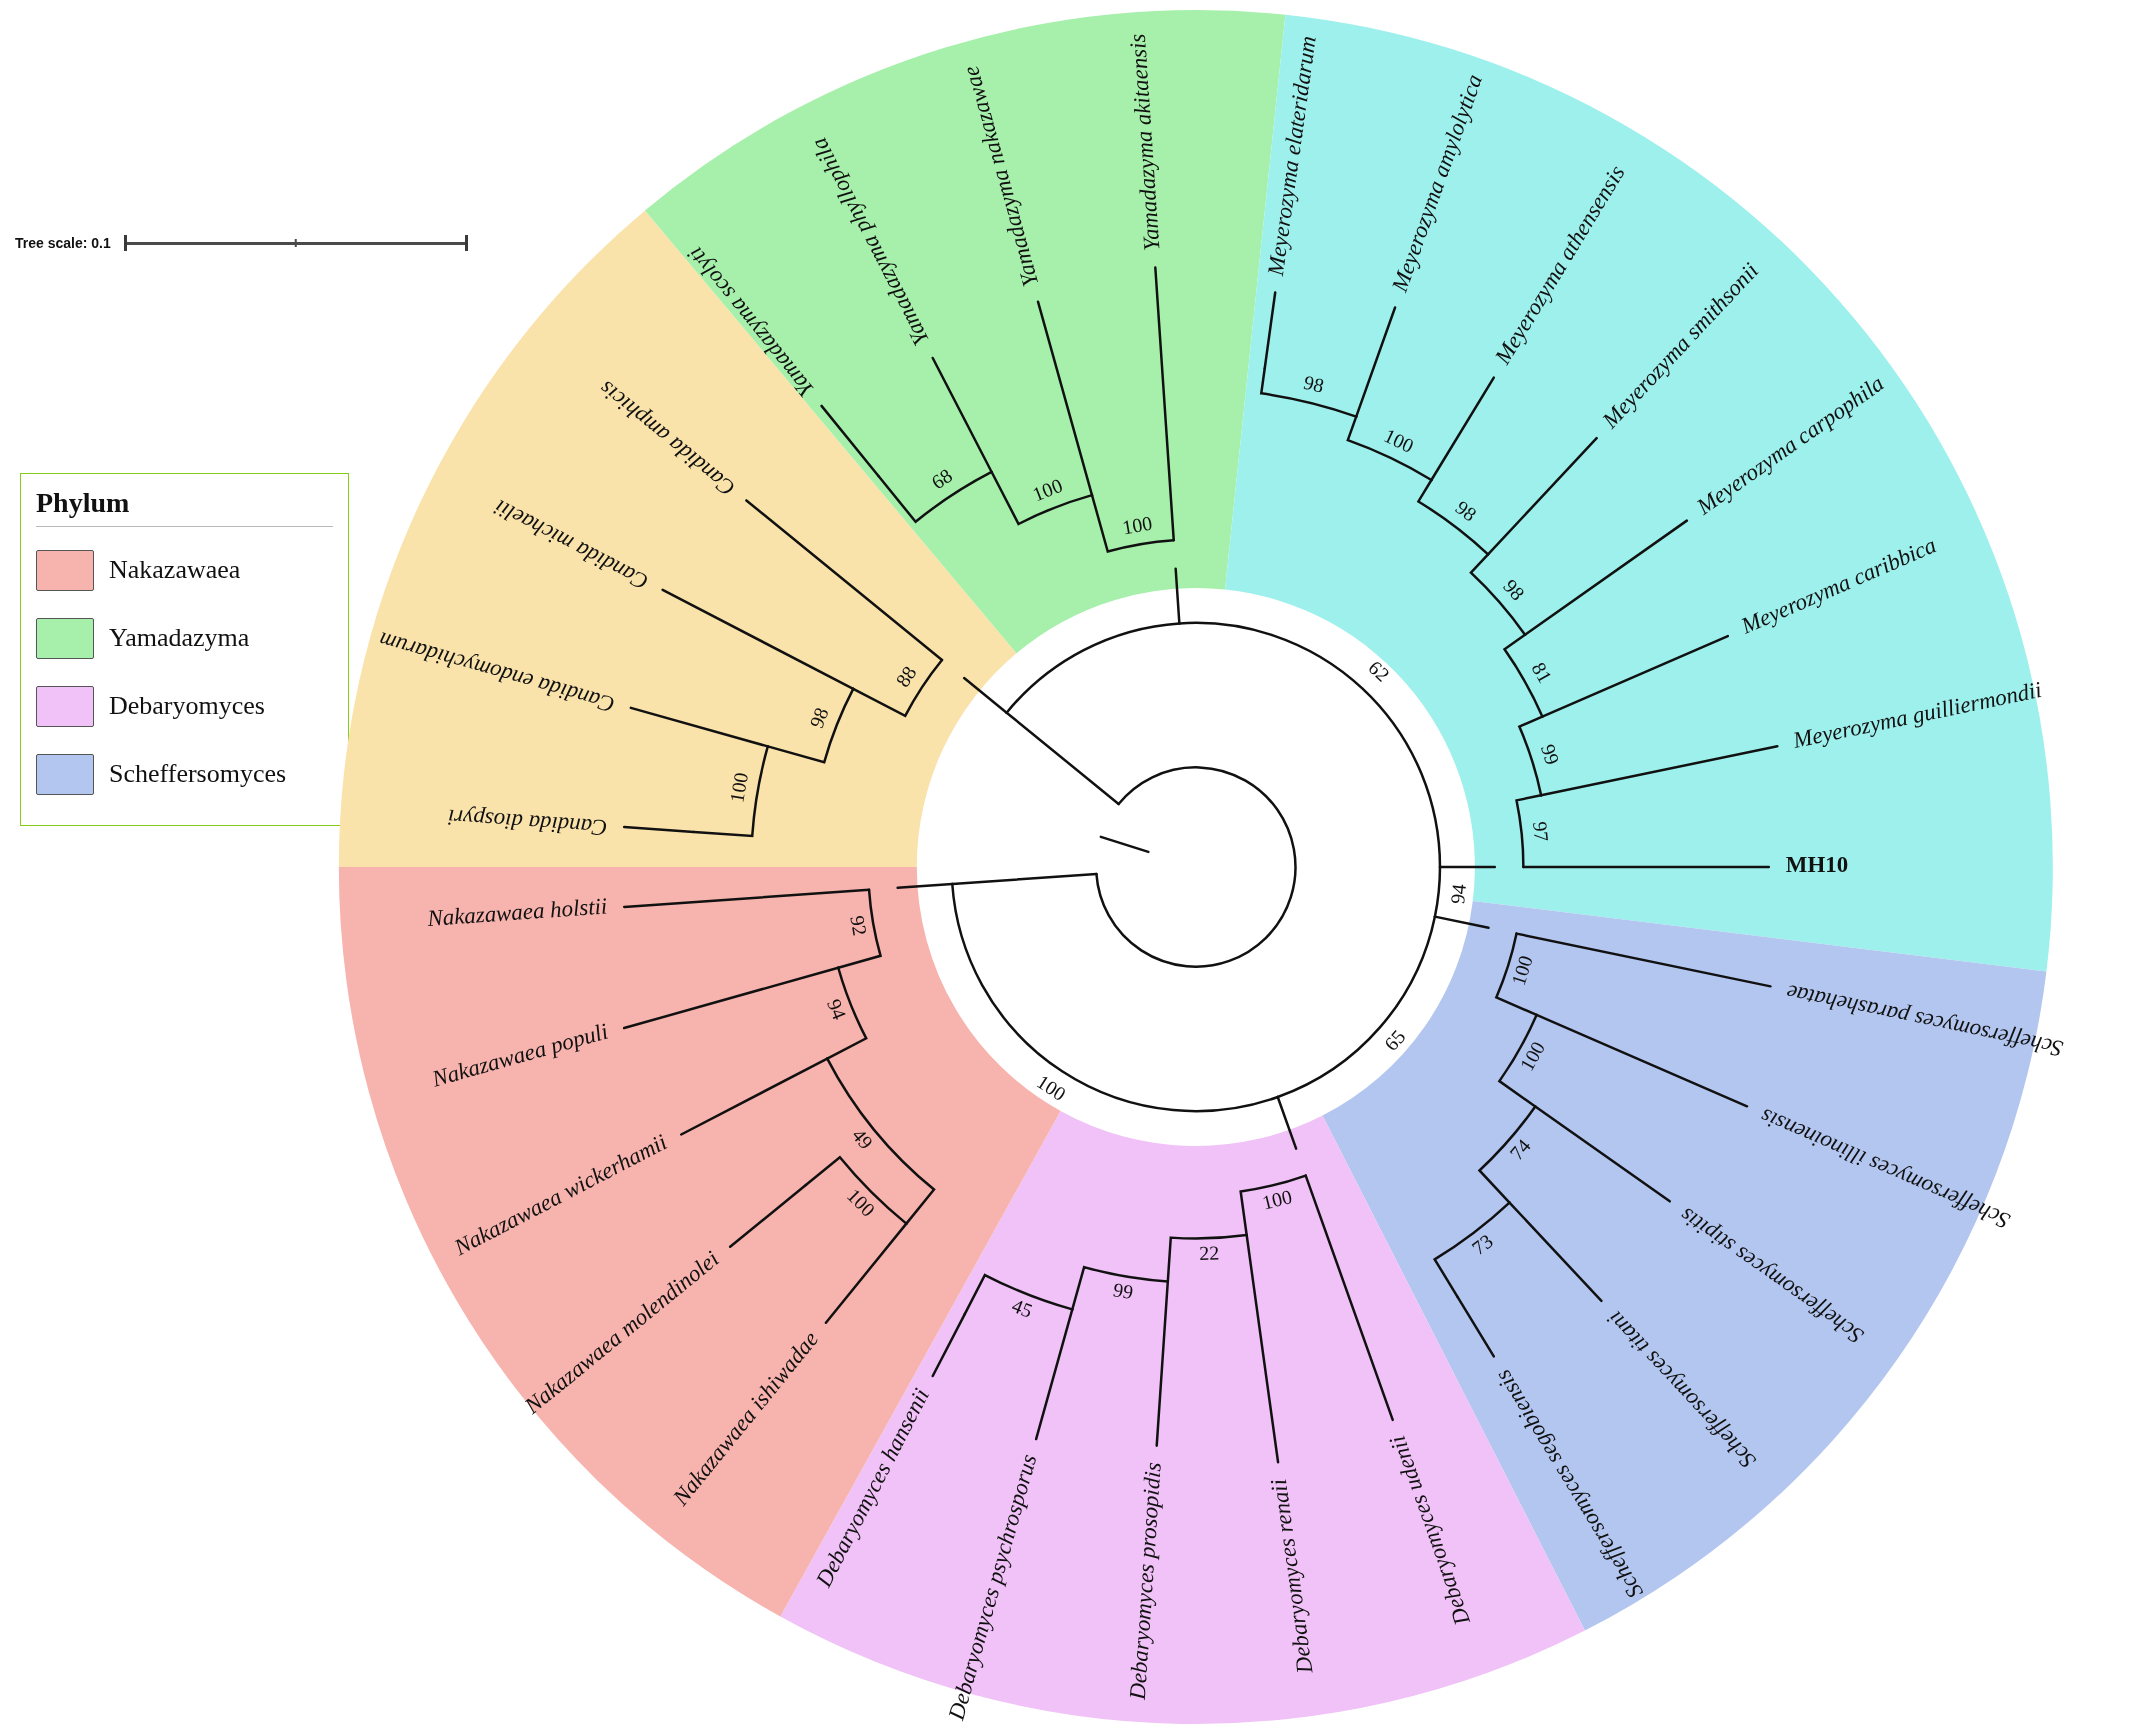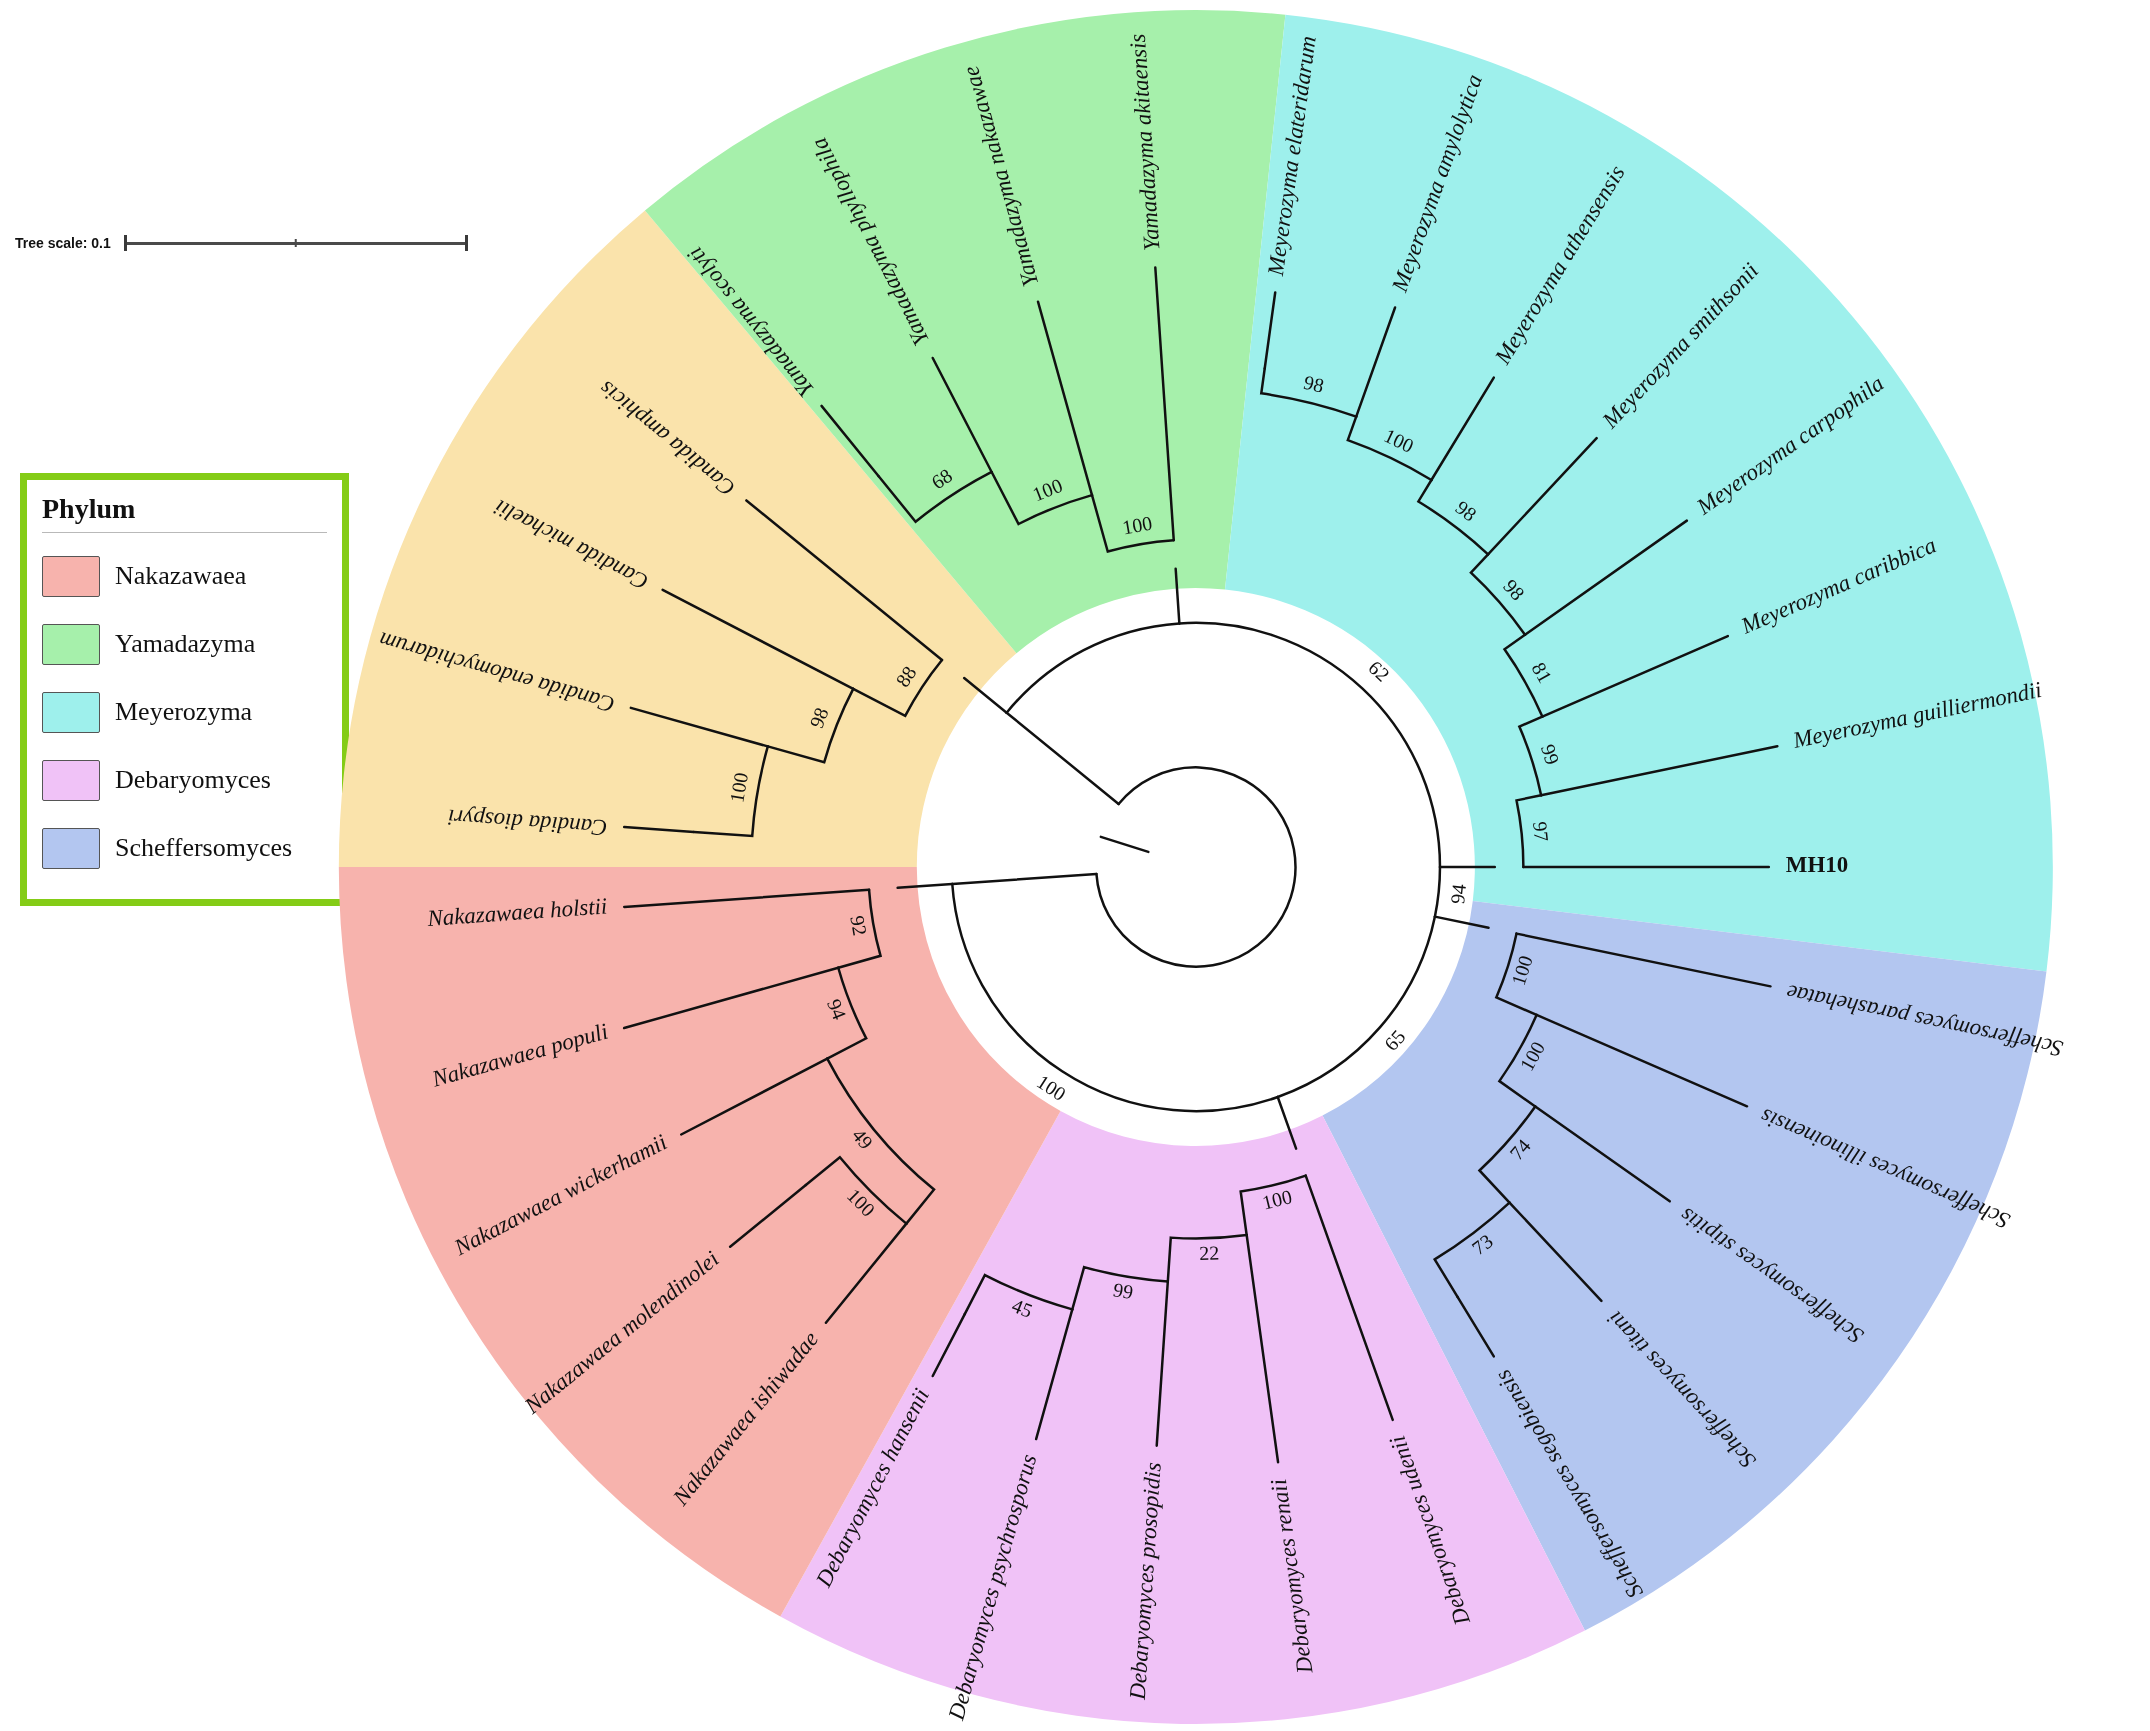--- a/index.html
+++ b/index.html
@@ -7,21 +7,21 @@
        font-family:"Liberation Serif",serif;}
   #root{position:absolute;inset:0;}
   .scale-wrap{position:absolute;left:15px;top:234px;display:flex;align-items:center;gap:13px;}
   .scale-label{font-family:"Liberation Sans",sans-serif;font-size:14px;font-weight:600;color:#111;white-space:nowrap;}
   .scale-bar{position:relative;width:344px;height:17px;}
   .scale-bar .rule{position:absolute;left:0;top:7.5px;width:100%;height:3px;background:#4a4a4a;}
   .scale-bar .cap{position:absolute;top:1px;width:3px;height:16px;background:#3a3a3a;}
   .scale-bar .cap.l{left:0;}
   .scale-bar .cap.r{right:0;}
   .scale-bar .mid{position:absolute;left:50%;top:5px;width:2.5px;height:8px;background:#4a4a4a;transform:translateX(-50%);}
-  .legend{position:absolute;left:20px;top:473px;width:329px;background:#fff;border:7px solid #84cc16;
+  .legend{position:absolute;left:20px;top:473px;width:329px;background:#fff;border:1px solid #84cc16;
           padding:13px 15px 17px 15px;box-sizing:border-box;}
   .legend-title{font-family:"Liberation Serif",serif;font-weight:bold;font-size:28px;color:#111;
                 padding-bottom:7px;border-bottom:1px solid #b9b9b9;margin-bottom:9px;}
   .legend-row{display:flex;align-items:center;gap:15px;height:68px;}
   .legend-swatch{width:56px;height:39px;border:1.5px solid #555;border-radius:2px;flex:0 0 auto;}
   .legend-text{font-family:"Liberation Serif",serif;font-size:26px;color:#111;white-space:nowrap;text-align:center;}
   svg{position:absolute;left:0;top:0;}
   text{font-family:"Liberation Serif",serif;}
   .taxon{font-style:italic;font-size:46px;fill:#111;}
   .taxon.sample{font-style:normal;font-weight:bold;}
@@ -46,24 +46,20 @@
   <div class="legend">
     <div class="legend-title">Phylum</div>
     <div id="legend-rows">
         <div class="legend-row">
           <div class="legend-swatch" style="background: rgb(247, 179, 173);"></div>
           <div class="legend-text">Nakazawaea</div>
         </div>
         <div class="legend-row">
           <div class="legend-swatch" style="background: rgb(166, 240, 171);"></div>
           <div class="legend-text">Yamadazyma</div>
-        </div>
-        <div class="legend-row">
-          <div class="legend-swatch" style="background: rgb(158, 240, 236);"></div>
-          <div class="legend-text">Meyerozyma</div>
         </div>
         <div class="legend-row">
           <div class="legend-swatch" style="background: rgb(240, 194, 247);"></div>
           <div class="legend-text">Debaryomyces</div>
         </div>
         <div class="legend-row">
           <div class="legend-swatch" style="background: rgb(179, 198, 240);"></div>
           <div class="legend-text">Scheffersomyces</div>
         </div>
       </div>

